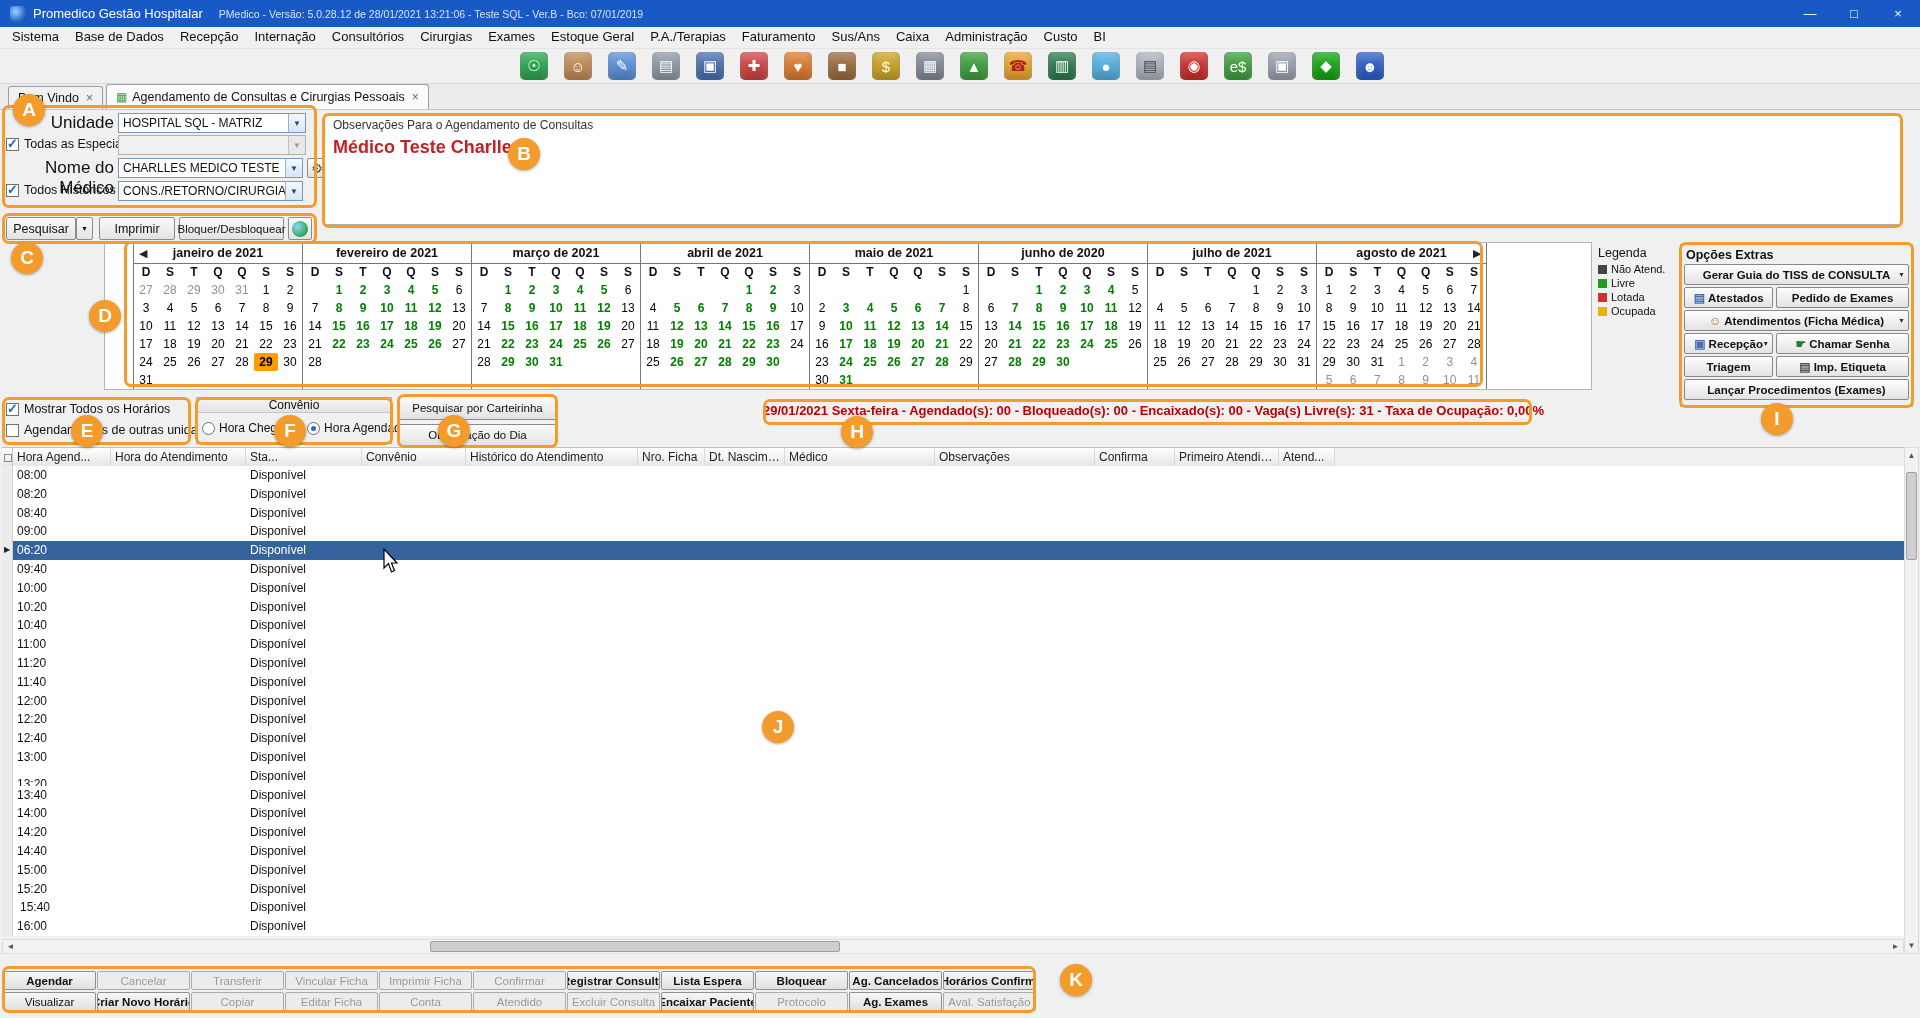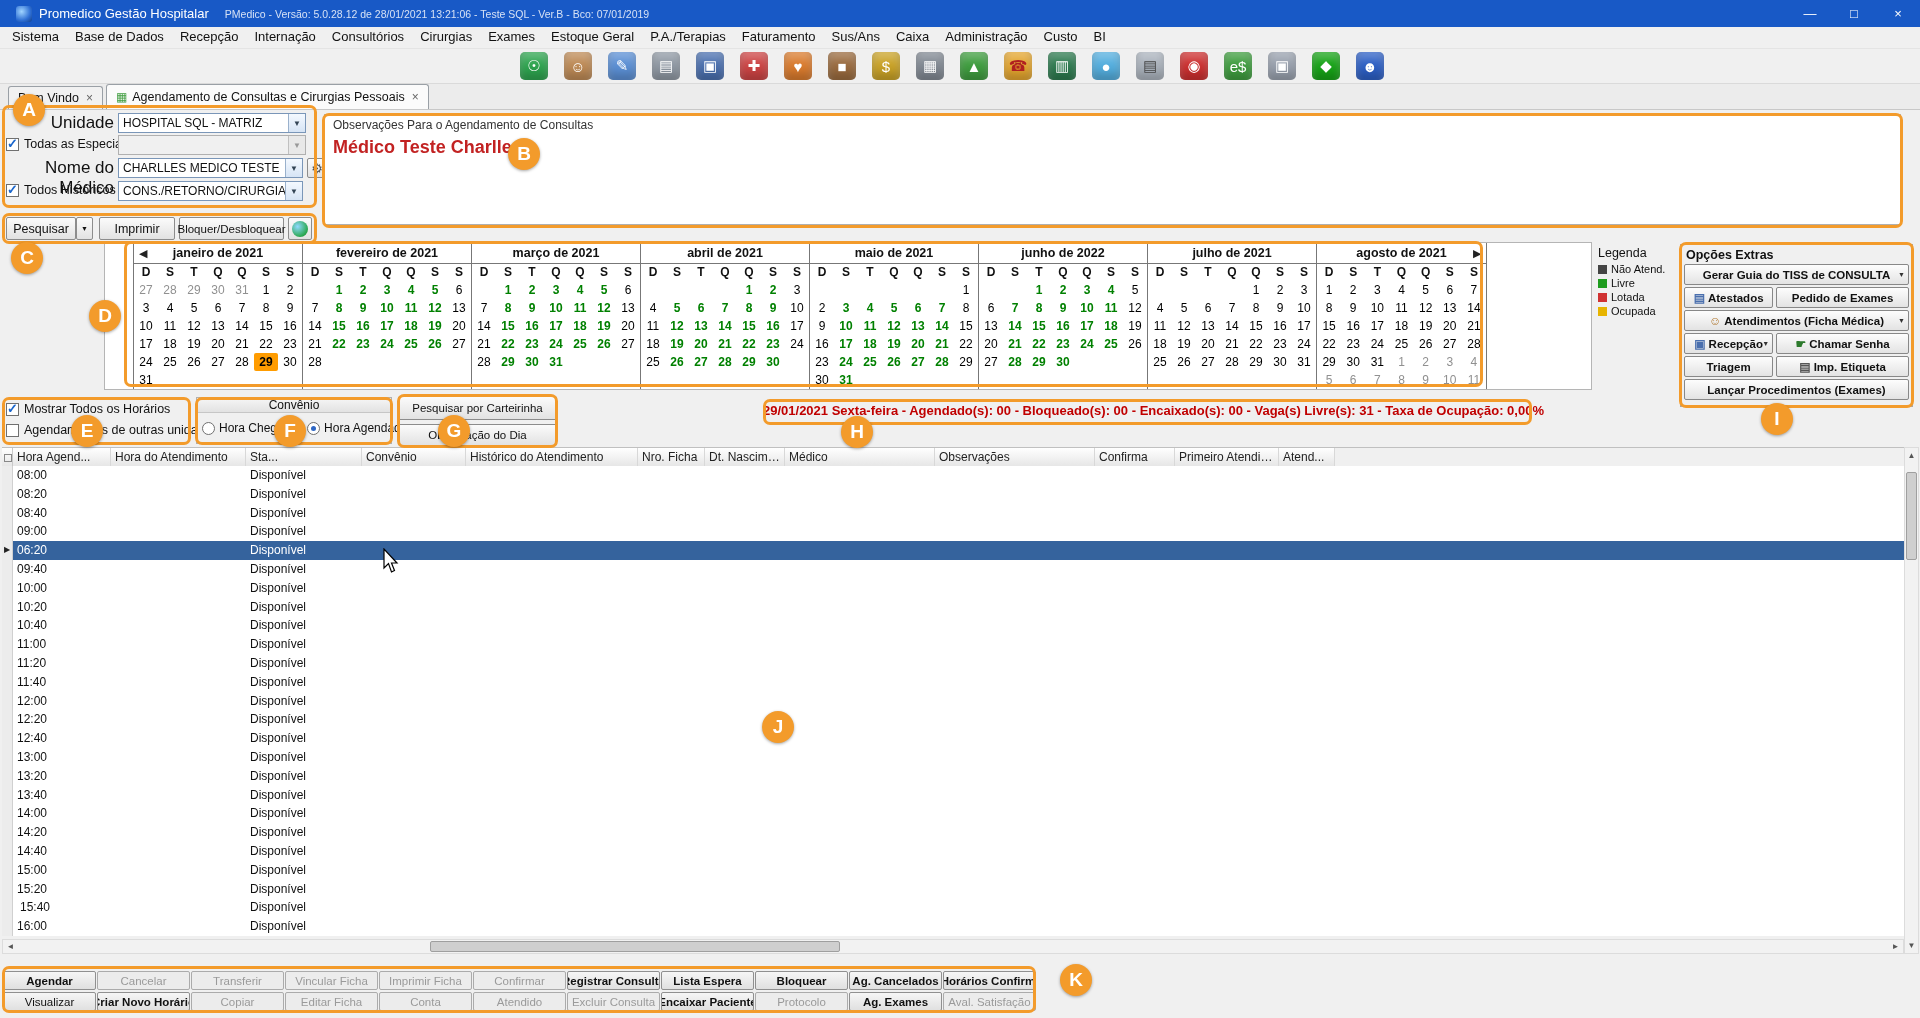--- a/index.html
+++ b/index.html
@@ -1,20 +1,20 @@
 <!DOCTYPE html>
 <html><head>
 <meta charset="utf-8">
 <style>
   * { box-sizing: border-box; margin:0; padding:0; }
   html,body { width:1920px; height:1018px; overflow:hidden; }
   body { position:relative; background:#f0f0f0; font-family:"Liberation Sans", sans-serif; font-size:13px; color:#111; }
 
   
-  .titlebar { position:absolute; left:0; top:0; width:1920px; height:27px; background:#1859c6; display:flex; align-items:center; padding-left:16px; color:#fff; }
+  .titlebar { position:absolute; left:0; top:0; width:1920px; height:27px; background:#1859c6; display:flex; align-items:center; padding-left:10px; color:#fff; }
   .app-icon { width:16px; height:16px; border-radius:3px; background:radial-gradient(circle at 35% 35%, #9fd4ff, #2e6fd4 60%, #123f8a); margin-right:7px; }
   .win-title { font-size:13px; white-space:nowrap; }
   .win-subtitle { font-size:10.5px; opacity:.82; margin-left:16px; white-space:nowrap; }
   .win-controls { position:absolute; right:0; top:0; height:27px; display:flex; }
   .win-btn { width:44px; height:27px; display:flex; align-items:center; justify-content:center; font-size:13px; color:#fff; }
 
   
   .menubar { position:absolute; left:0; top:27px; width:1920px; height:22px; background:#f0f0f0; display:flex; align-items:flex-end; padding-left:4px; border-bottom:1px solid #e4e4e4; }
   .menu-item { padding:0 8px; line-height:22px; white-space:nowrap; }
 
@@ -531,21 +531,21 @@
           <div class="day-cell">30</div>
           <div class="day-cell g">31</div>
           <div class="day-cell"></div>
           <div class="day-cell"></div>
           <div class="day-cell"></div>
           <div class="day-cell"></div>
           <div class="day-cell"></div>
         </div>
       </div>
       <div class="month">
-        <div class="month-title">junho de 2022</div>
+        <div class="month-title">junho de 2020</div>
         <div class="dow-row">
           <div class="dow-cell">D</div>
           <div class="dow-cell">S</div>
           <div class="dow-cell">T</div>
           <div class="dow-cell">Q</div>
           <div class="dow-cell">Q</div>
           <div class="dow-cell">S</div>
           <div class="dow-cell">S</div>
         </div>
         <div class="week-row">
@@ -1092,21 +1092,21 @@
       <div class="g-cell" style="width: 590px;"></div>
       <div class="g-cell" style="width: 80px;"></div>
       <div class="g-cell" style="width: 150px;"></div>
       <div class="g-cell" style="width: 160px;"></div>
       <div class="g-cell" style="width: 80px;"></div>
       <div class="g-cell" style="width: 104px;"></div>
       <div class="g-cell" style="width: 56px;"></div>
     </div>
     <div class="grid-row">
       <div class="row-indicator"></div>
-      <div class="g-cell" style="width: 98px;">13:20</div>
+      <div class="g-cell" style="width: 98px; margin-top: 8px;">13:20</div>
       <div class="g-cell" style="width: 135px;"></div>
       <div class="g-cell" style="width: 116px;">Disponível</div>
       <div class="g-cell" style="width: 104px;"></div>
       <div class="g-cell" style="width: 172px;"></div>
       <div class="g-cell" style="width: 67px;"></div>
       <div class="g-cell" style="width: 590px;"></div>
       <div class="g-cell" style="width: 80px;"></div>
       <div class="g-cell" style="width: 150px;"></div>
       <div class="g-cell" style="width: 160px;"></div>
       <div class="g-cell" style="width: 80px;"></div>

